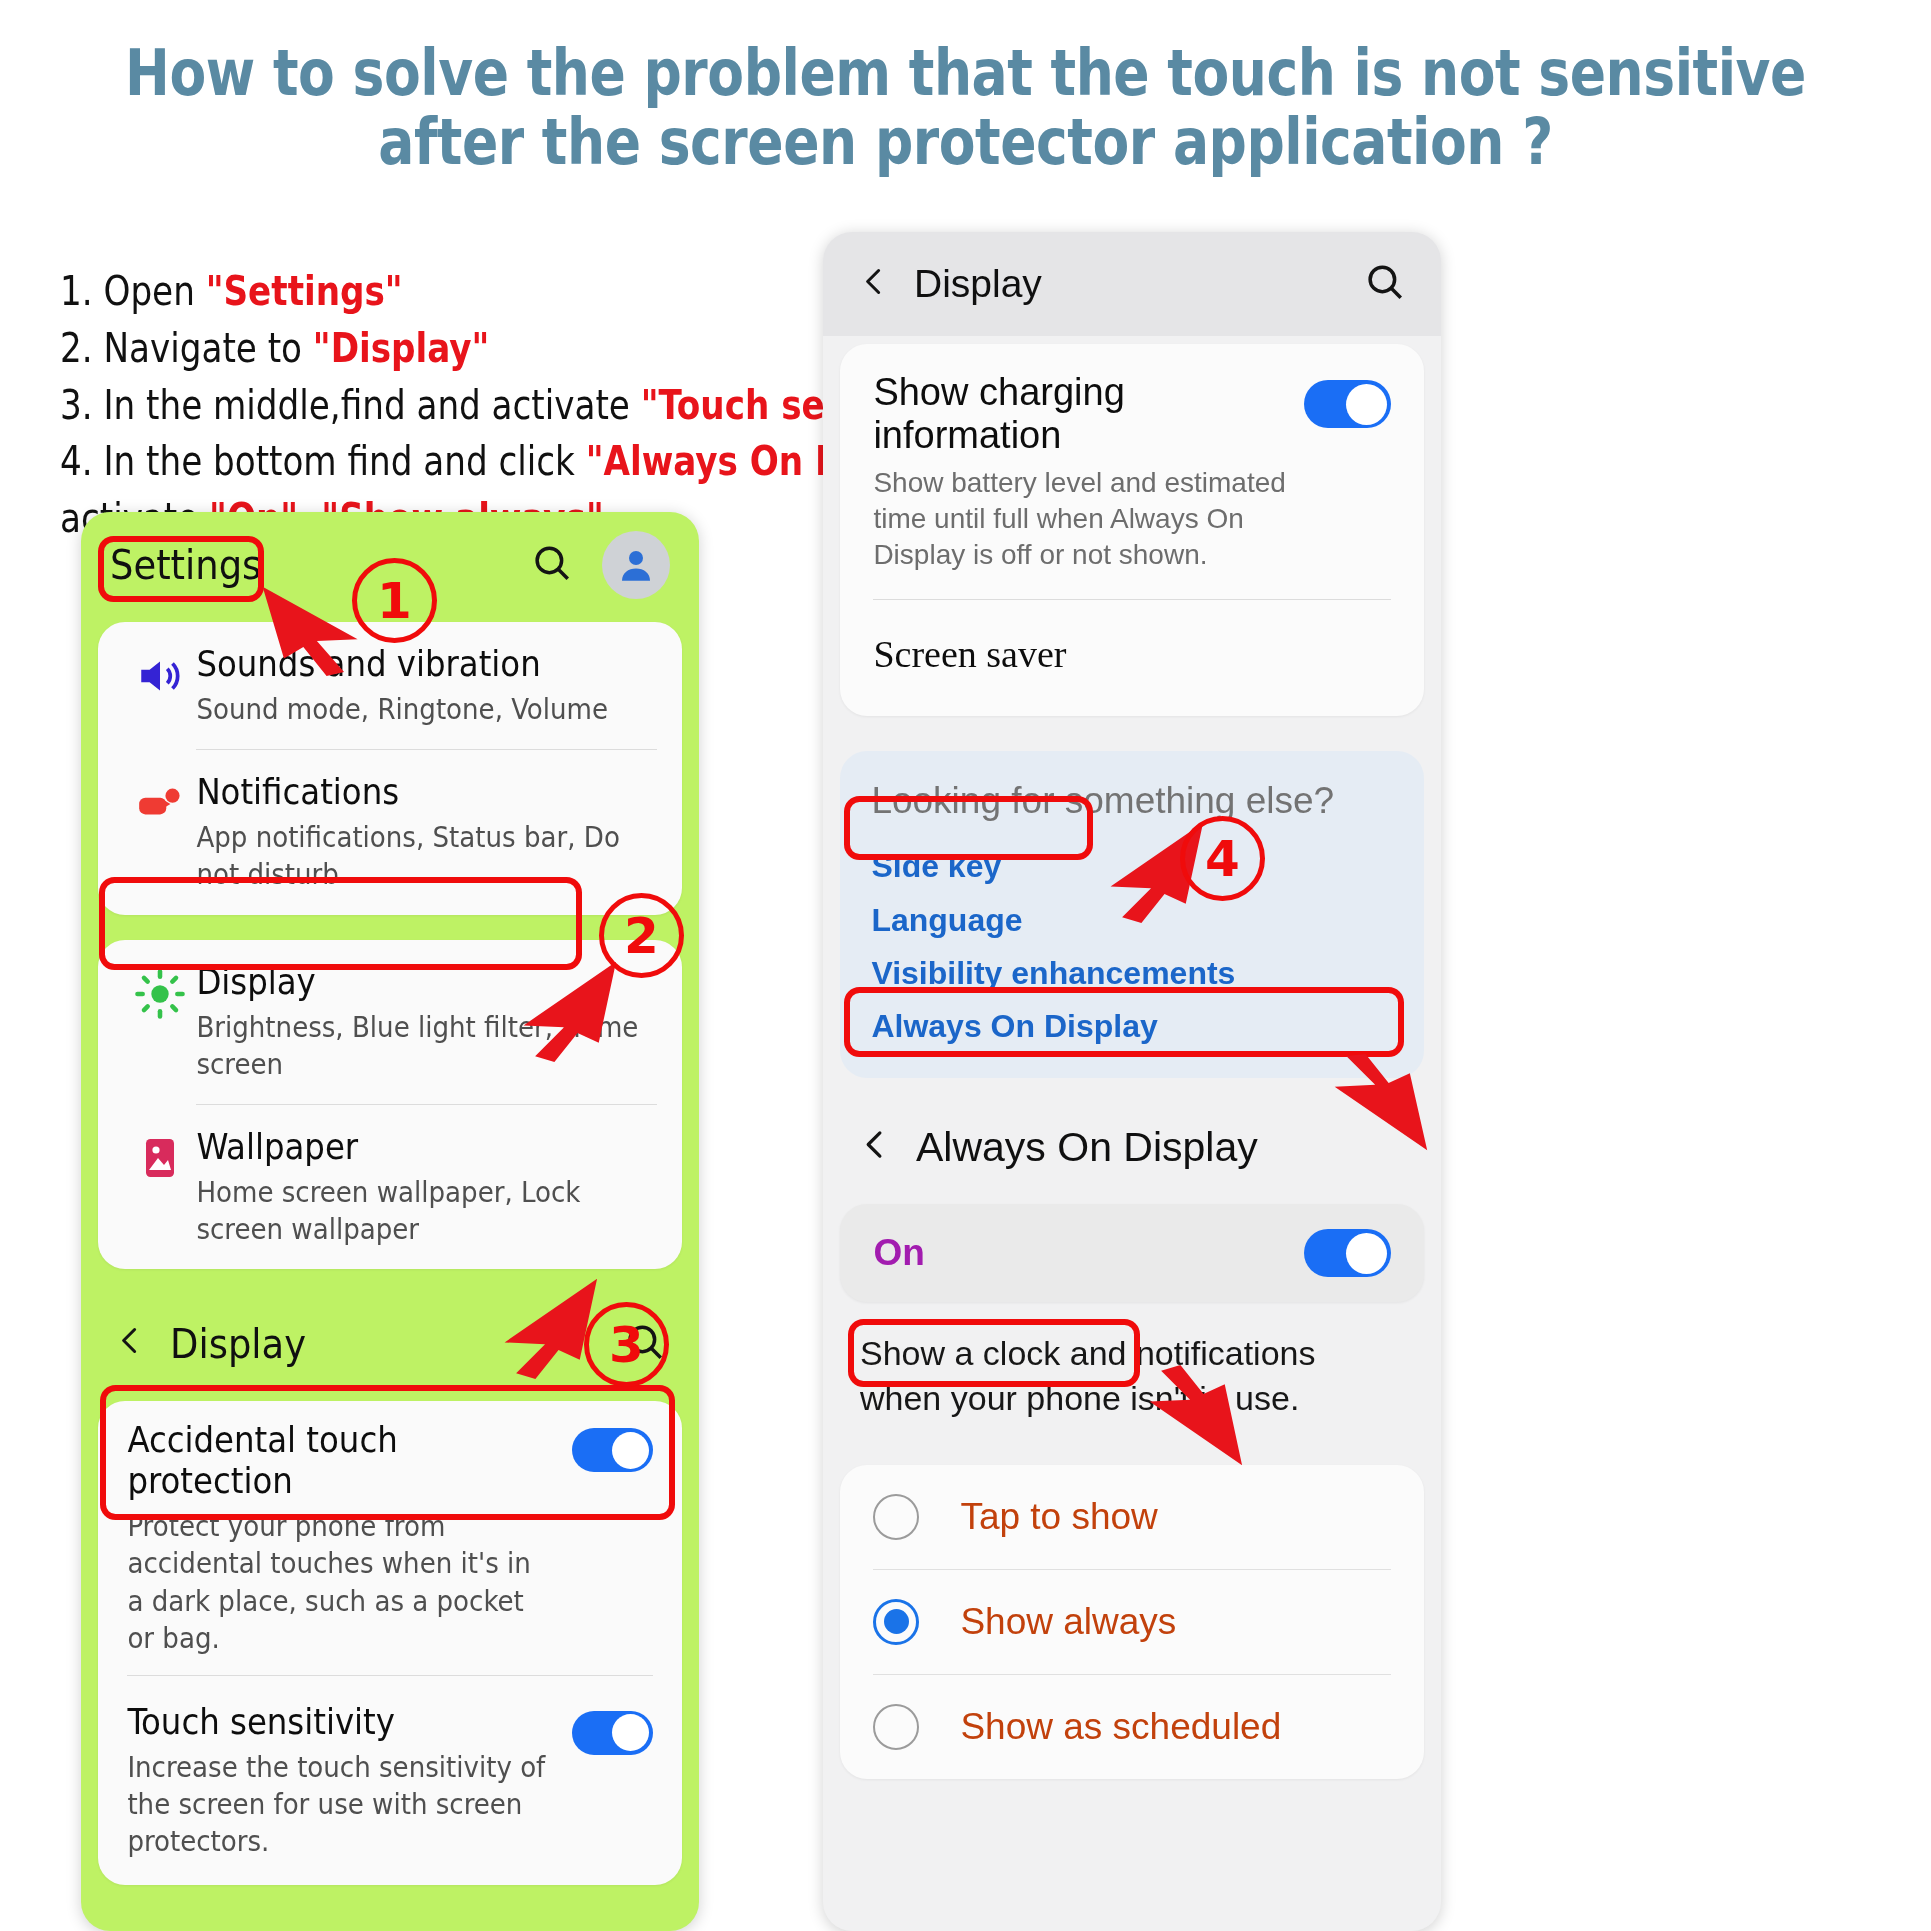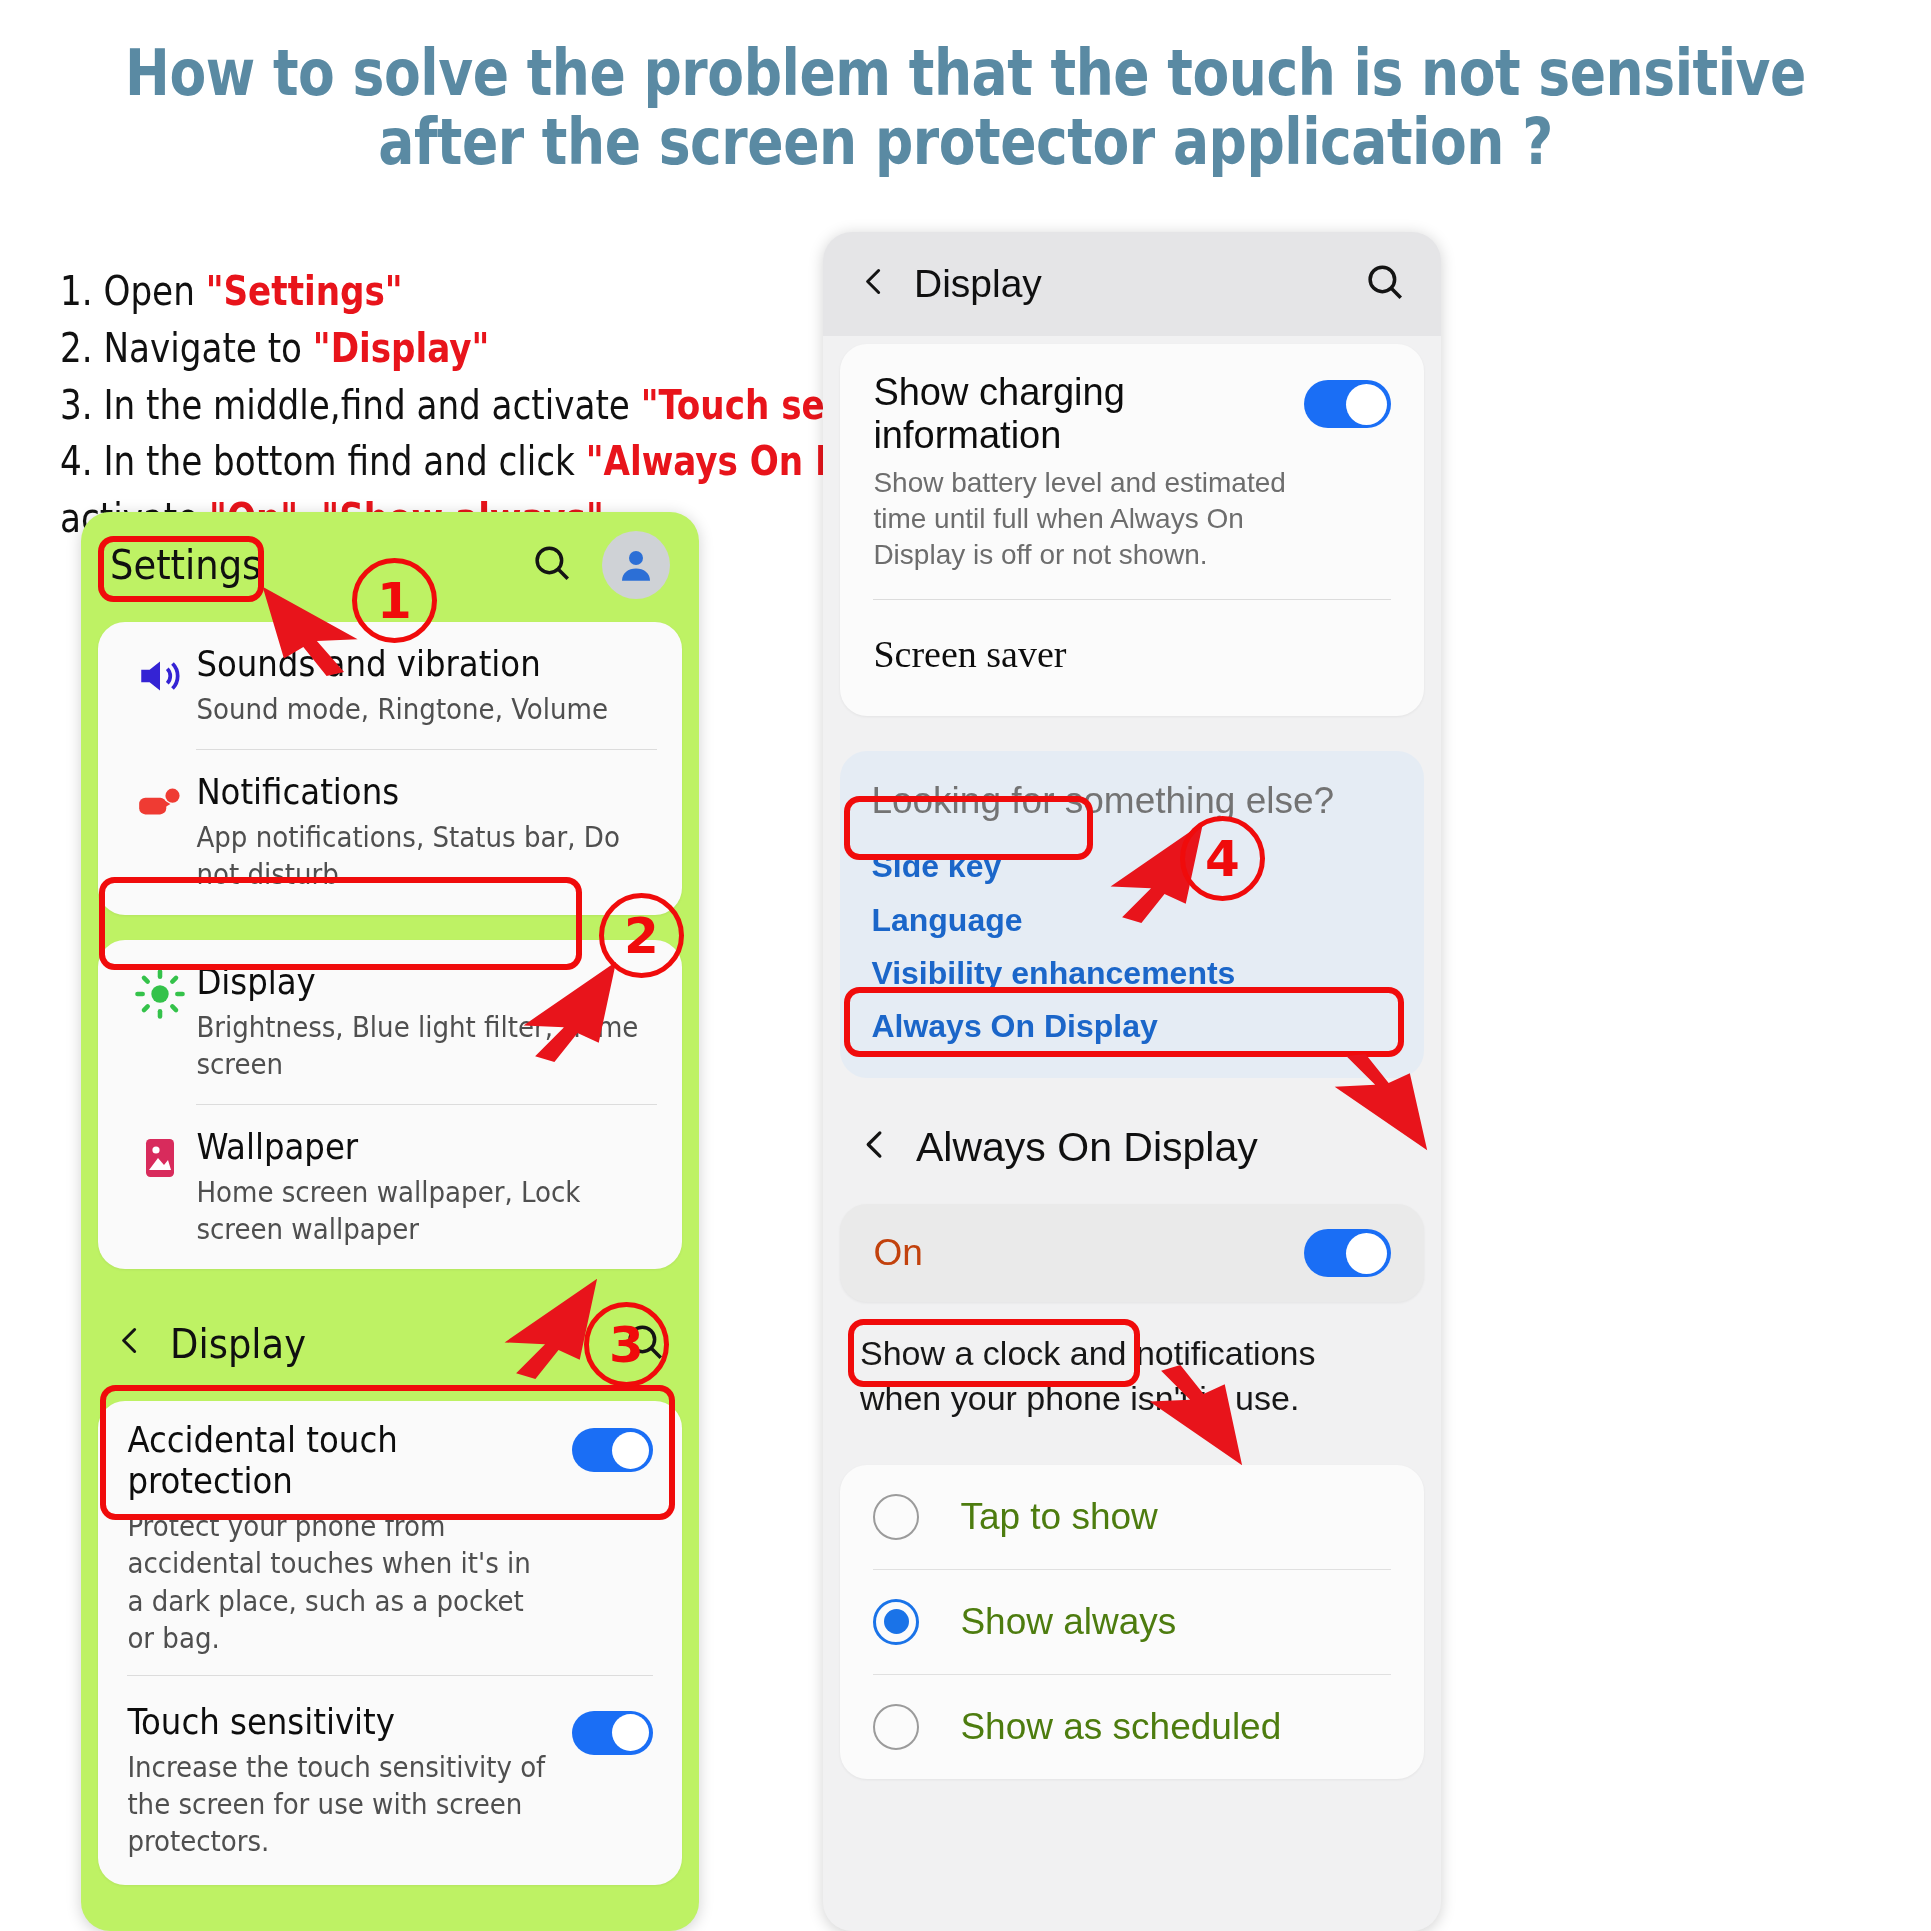--- a/index.html
+++ b/index.html
@@ -106,29 +106,29 @@
   #phoneRight .ttl{font-size:39px;}
   #phoneRight .card{background:#fbfbfb;}
   .suggest{
     background:#e5ecf4;border-radius:27px;margin:0 17.4px;padding:29px 0 33px 0;
   }
   .suggest .q{font-size:37px;color:#737373;padding:0 31px 9.7px;}
   .suggest .lk{font-size:32px;color:#1b66c9;font-weight:bold;padding:16.4px 31px 0;}
   .aodrow{
     display:flex;align-items:center;padding:25px 33px;
   }
-  .aodrow .lbl{font-size:37px;color:#c2410c;font-weight:400;}
+  .aodrow .lbl{font-size:37px;color:#a21caf;font-weight:700;}
   .radiorow{display:flex;align-items:center;padding:29px 33px;}
   .radio{
     width:46px;height:46px;border-radius:50%;border:2.9px solid #9b9b9b;
     flex:0 0 46px;margin-right:41px;box-sizing:border-box;
   }
   .radio.on{border:3.9px solid #1a73e8;display:flex;align-items:center;justify-content:center;}
   .radio.on i{display:block;width:25px;height:25px;border-radius:50%;background:#1a73e8;}
-  .radiorow .rl{font-size:37px;color:#4d7c0f;}
+  .radiorow .rl{font-size:37px;color:#c2410c;}
   .rdiv{height:1px;background:#e0e0e0;margin:0 33px;}
   .desc{font-size:34px;color:#171717;line-height:1.34;padding:29px 37px 9.7px;}
 </style>
 </head>
 <body>
 
 <div class="page">
 
   <div class="title">
     <div>How to solve the problem that the touch is not sensitive</div>

